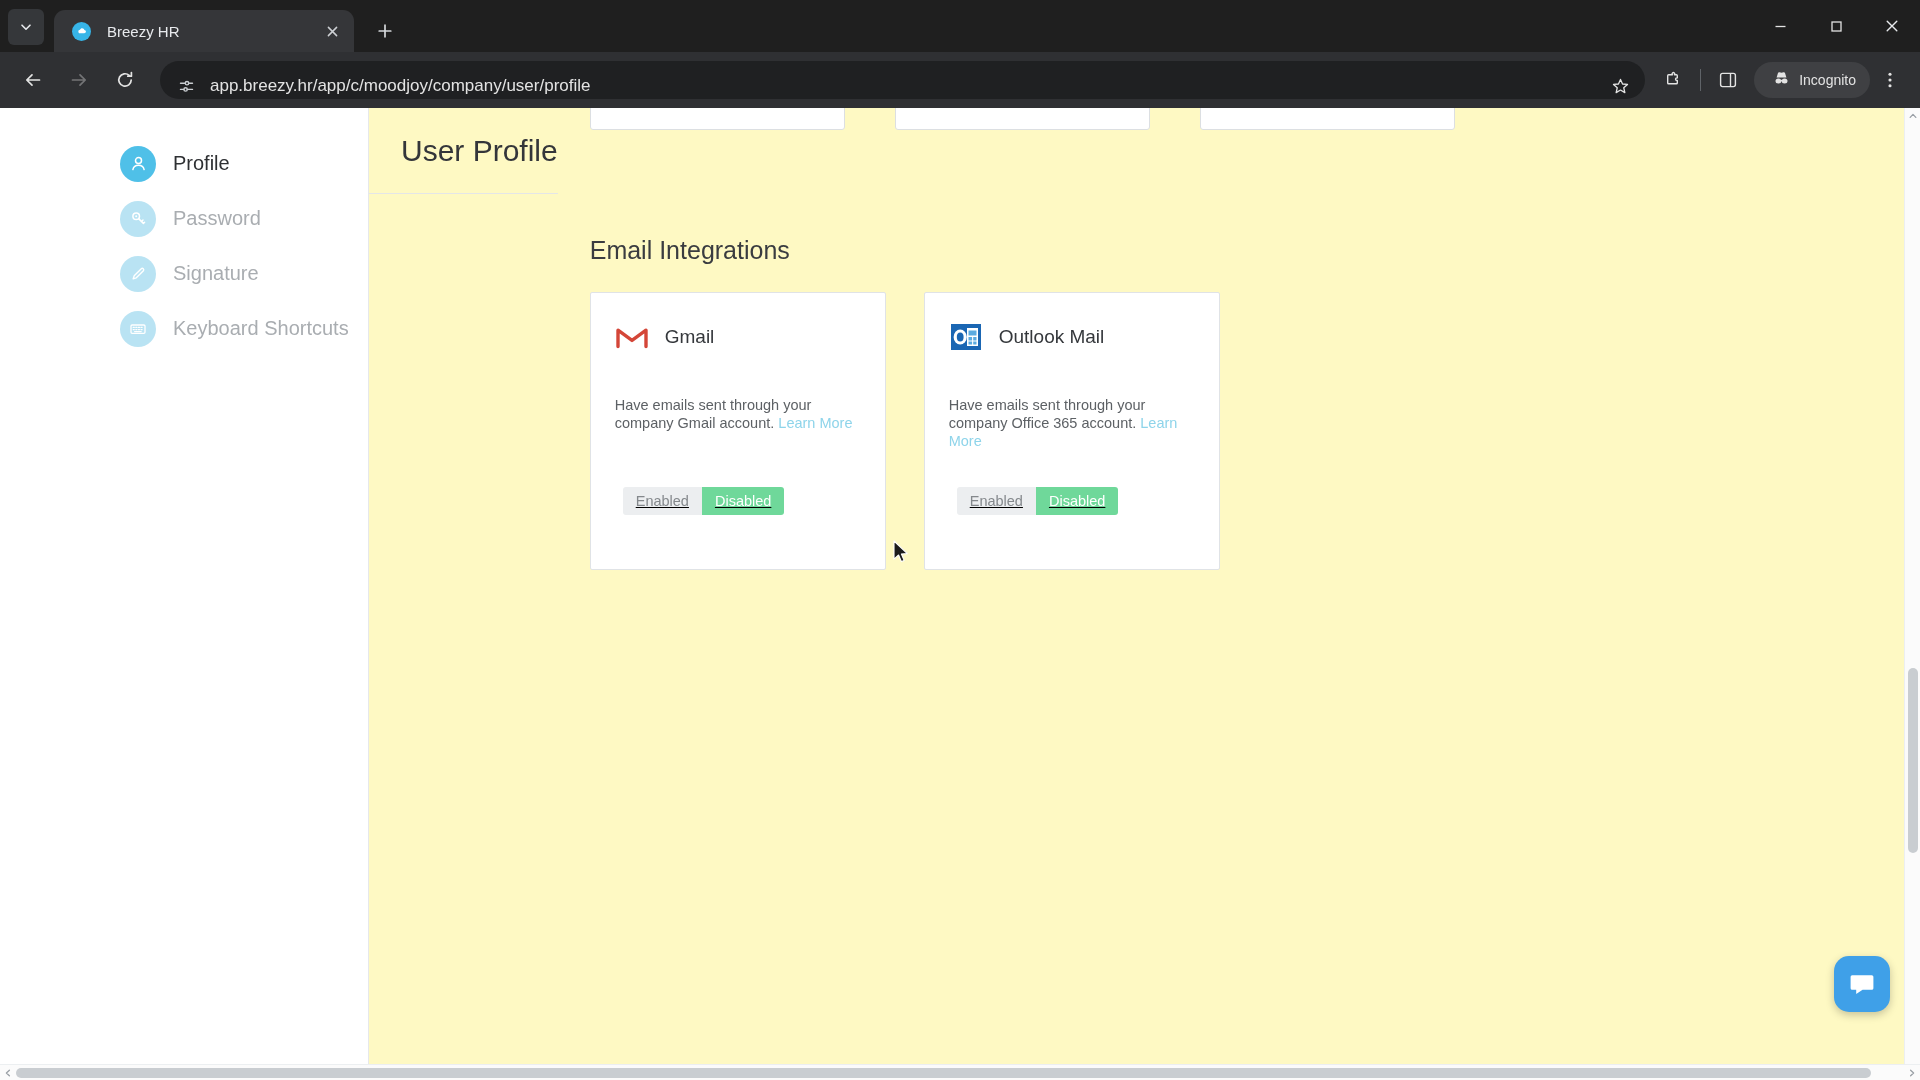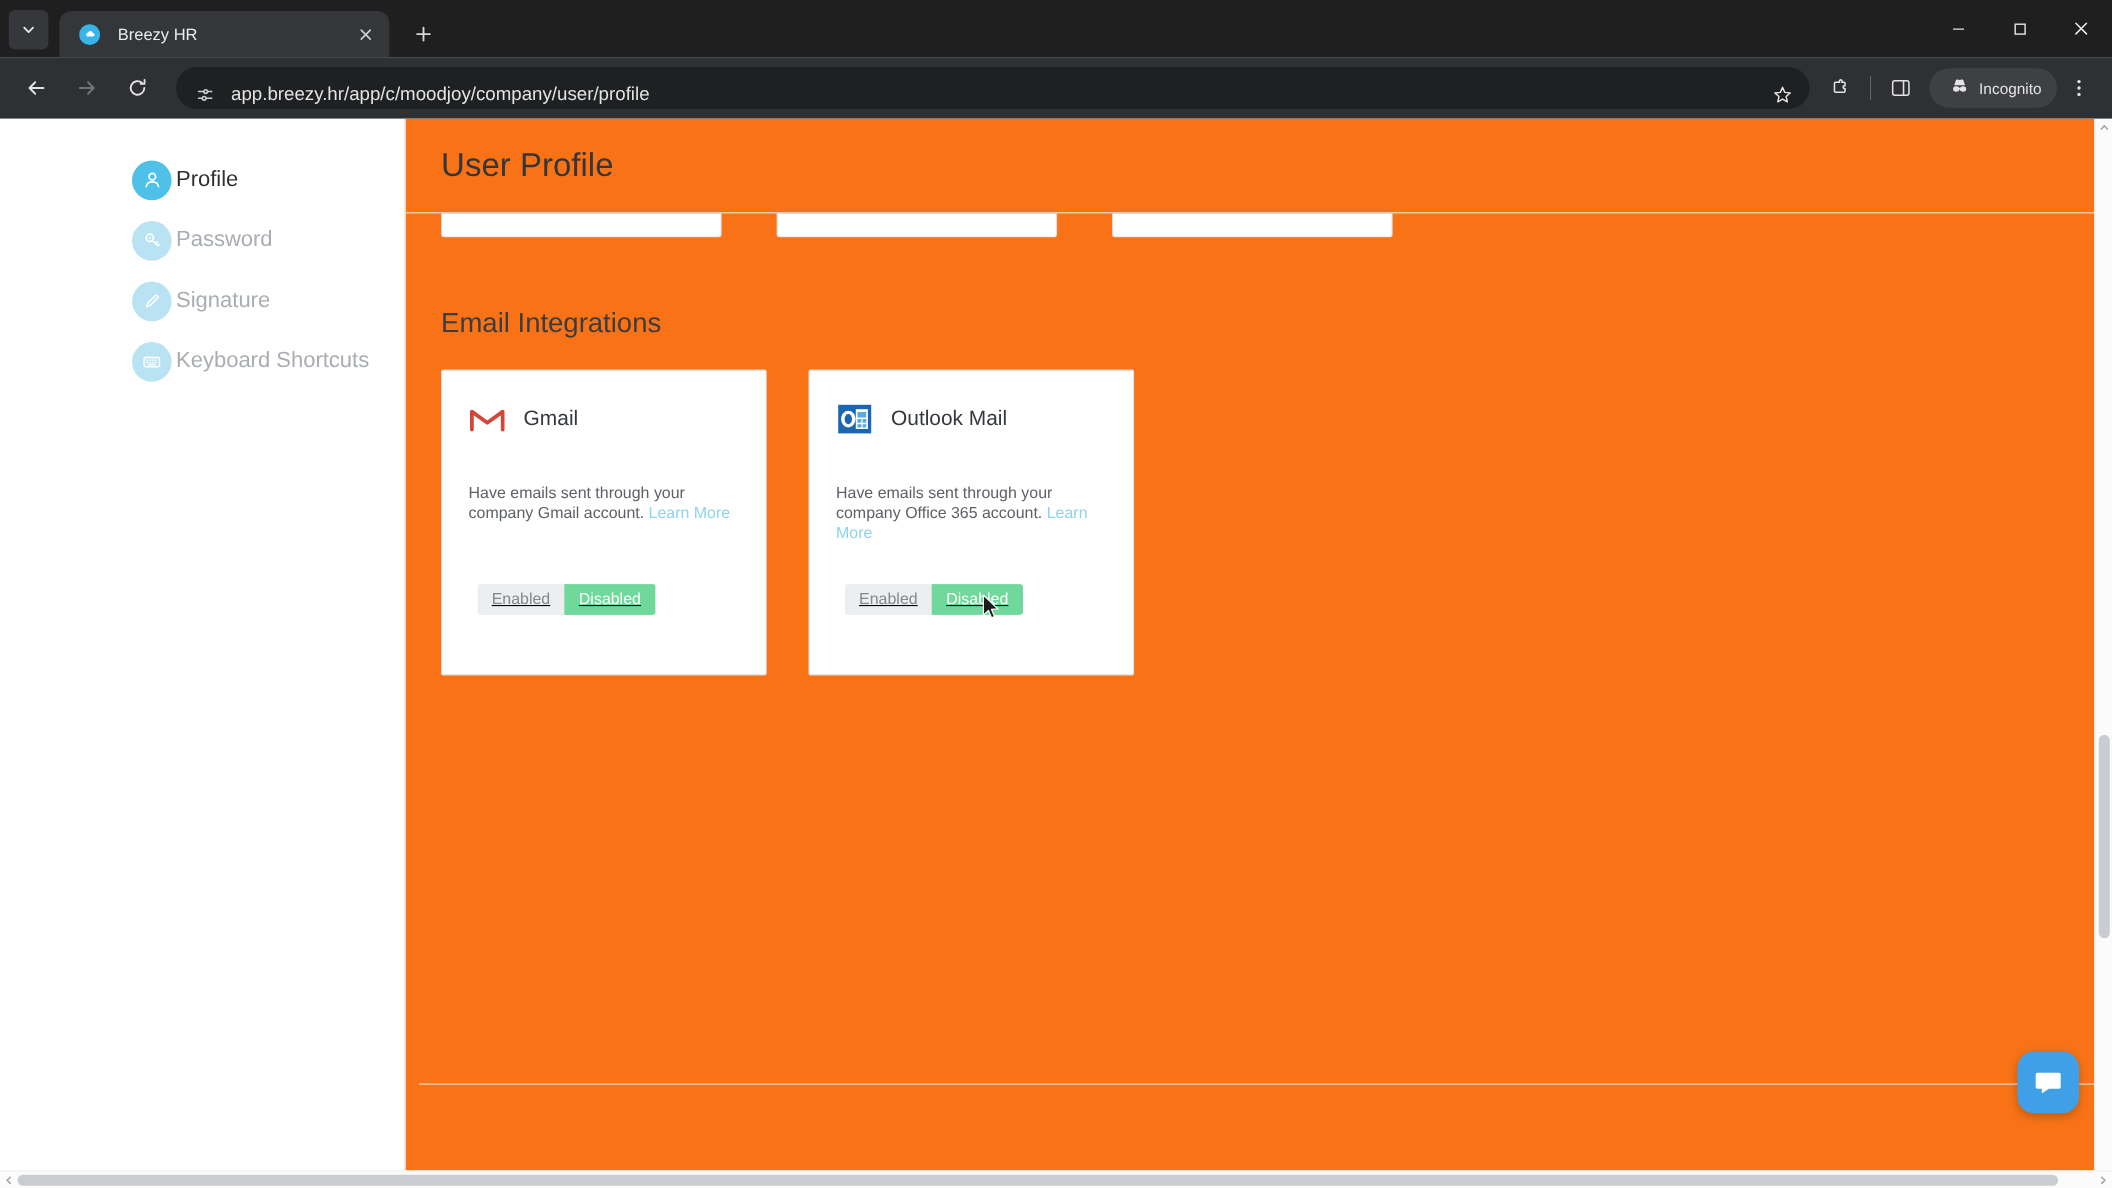--- a/index.html
+++ b/index.html
@@ -196,33 +196,33 @@
     width: 36px; height: 36px;
     border-radius: 50%;
     background: #4fc0e8;
     display: flex; align-items: center; justify-content: center;
     flex: none;
   }
   .nav-item.faded .nav-ico { background: #b9e3f3; }
   .nav-label {
     font-size: 20px;
     color: #2e3033;
-    margin-left: 4px;
+    margin-left: 17px;
     white-space: nowrap;
   }
   .nav-item.faded .nav-label { color: #a9adb1; }
 
   
   .content {
     flex: 1;
     border-left: 1px solid #e6e8ea;
     position: relative;
     display: flex;
-    flex-direction: column;
-    background: #f97316;
+    flex-direction: row;
+    background: #fef9c3;
   }
   .content-header {
     height: 86px;
     border-bottom: 1px solid #e4e6e8;
     display: flex;
     align-items: center;
     padding-left: 32px;
     flex: none;
   }
   .page-title {
@@ -249,21 +249,21 @@
     height: 36px;
     border: 1px solid #dcdfe2;
     border-radius: 3px;
     background: #fff;
     margin-top: -14px;
   }
 
   .section-title {
     font-size: 25px;
     color: #3a3c40;
-    margin-top: 64px;
+    margin-top: 106px;
     font-weight: 400;
   }
 
   .cards {
     display: flex;
     gap: 38px;
     margin-top: 27px;
   }
   .int-card {
     width: 296px;

